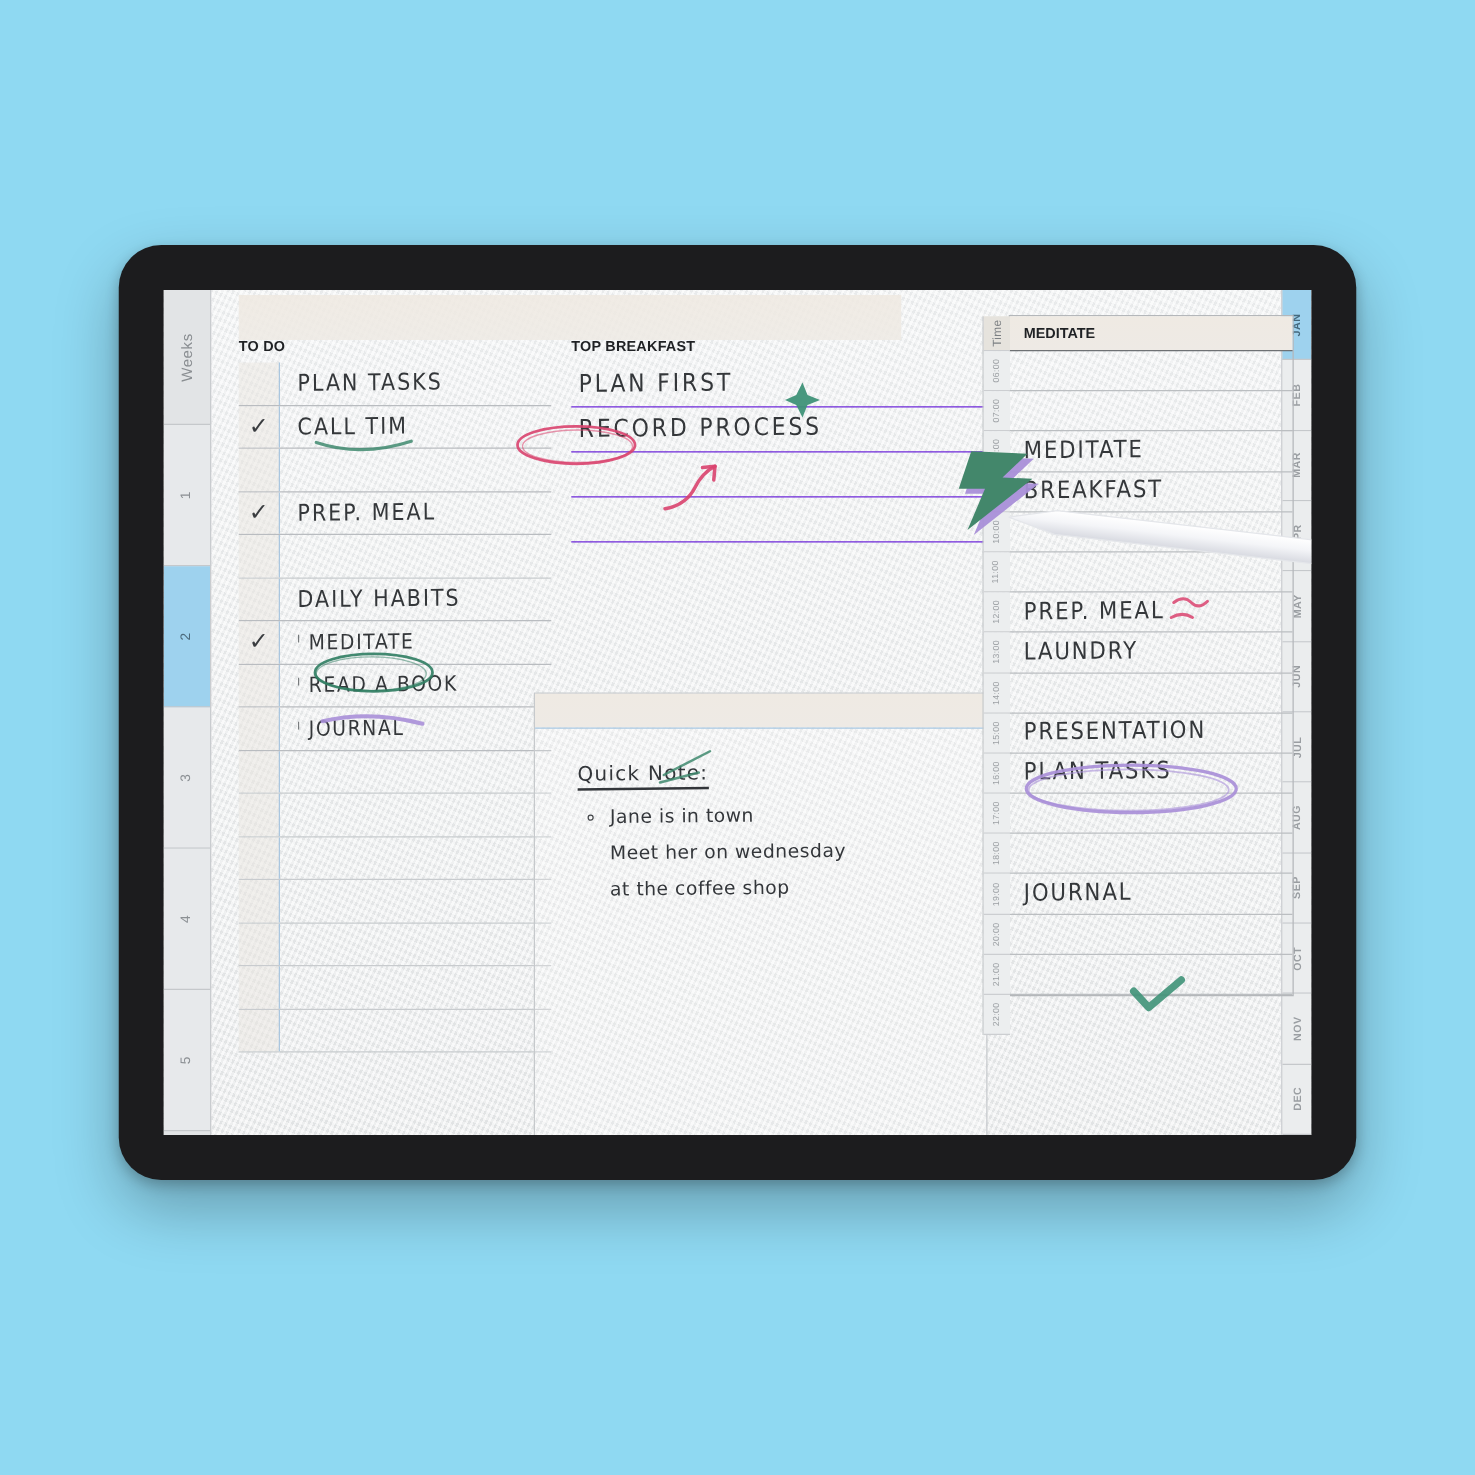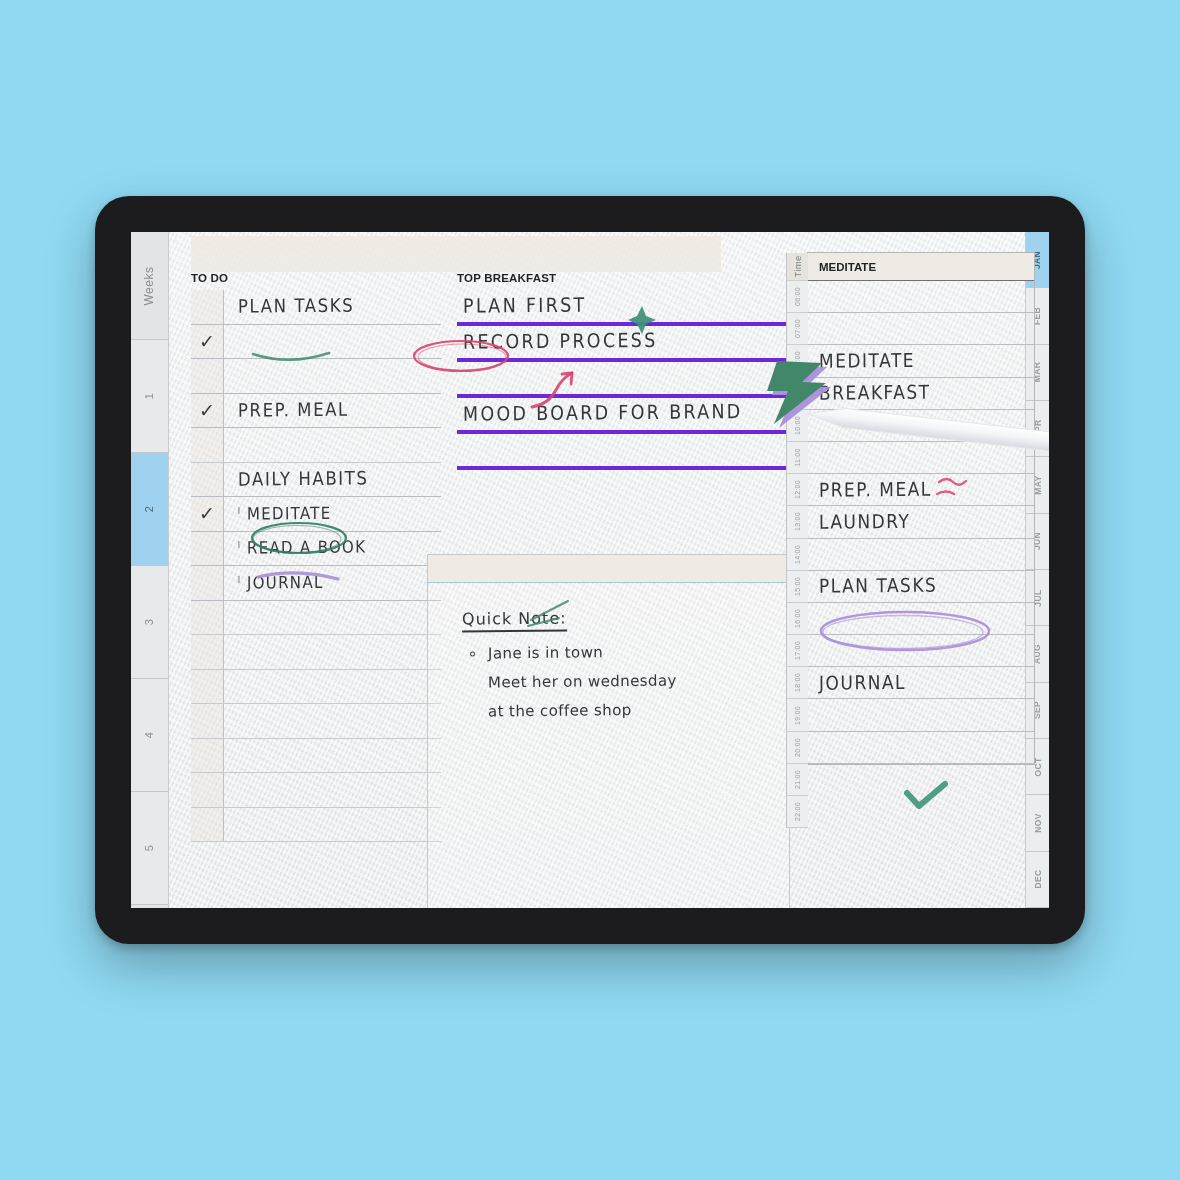--- a/index.html
+++ b/index.html
@@ -155,21 +155,21 @@
   }
 
   
   #prio-block {
     position: absolute;
     left: 288px; top: 58px;
     width: 330px;
   }
   .prio-row {
     height: 36px;
-    border-bottom: 4px solid #6d28d9;
+    border-bottom: 1px solid #6d28d9;
     display: flex; align-items: center;
     position: relative;
     padding-left: 6px;
   }
   .prio-row .hand { font-size: 17.5px; letter-spacing: 2.3px; }
 
   
   #note-block {
     position: absolute;
     left: 258px; top: 322px;
@@ -338,20 +338,23 @@
 
       <div id="todo-block" class="rule-top">
           <div class="todo-row">
             <div class="chk"></div>
             <div class="todo-text">
               <span class="hand">PLAN TASKS</span>
             </div>
           </div>
           <div class="todo-row">
             <div class="chk">✓</div>
+            <div class="todo-text">
+              <span class="hand">CALL  TIM</span>
+            </div>
           </div>
           <div class="todo-row">
             <div class="chk"></div>
           </div>
           <div class="todo-row">
             <div class="chk">✓</div>
             <div class="todo-text">
               <span class="hand">PREP.  MEAL</span>
             </div>
           </div>
@@ -434,23 +437,20 @@
 
       <div id="prio-block" class="rule-top">
           <div class="prio-row">
             <span class="hand">PLAN  FIRST</span>
           </div>
           <div class="prio-row">
             <span class="hand">RECORD  PROCESS</span>
           </div>
           <div class="prio-row">
             <span class="hand"></span>
-          </div>
-          <div class="prio-row">
-            <span class="hand">MOOD BOARD FOR  BRAND</span>
           </div>
           <div class="prio-row">
             <span class="hand"></span>
           </div>
         </div>
 
       <div id="note-block">
         <div id="note-head"></div>
         <div id="note-body">
           <div id="note-title" class="note-hand">Quick Note:</div>
@@ -542,20 +542,23 @@
               <span class="hand"></span>
             </div>
             <div class="sched-row">
               <span class="hand">PREP. MEAL</span>
             </div>
             <div class="sched-row">
               <span class="hand">LAUNDRY</span>
             </div>
             <div class="sched-row">
               <span class="hand"></span>
+            </div>
+            <div class="sched-row">
+              <span class="hand">PRESENTATION</span>
             </div>
             <div class="sched-row">
               <span class="hand">PLAN TASKS</span>
             </div>
             <div class="sched-row">
               <span class="hand"></span>
             </div>
             <div class="sched-row">
               <span class="hand"></span>
             </div>

